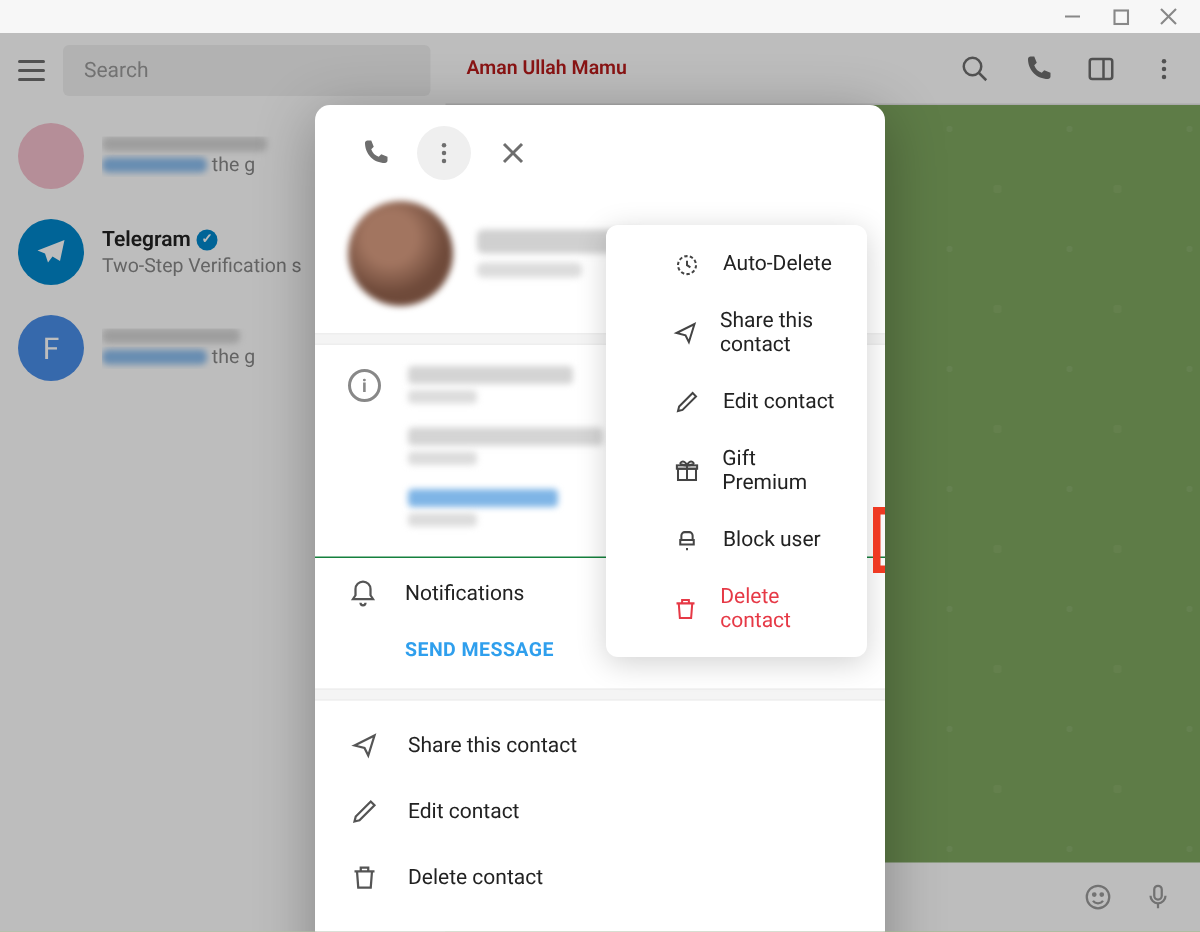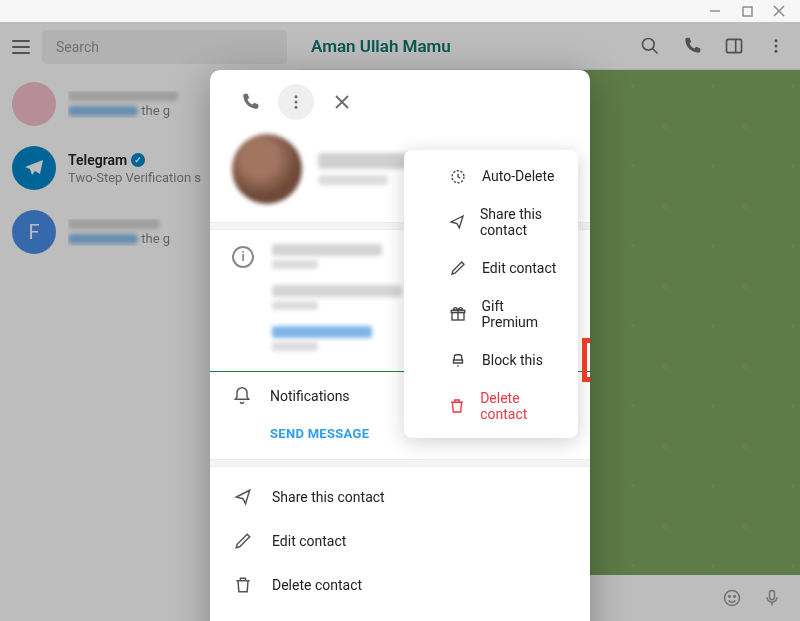--- a/index.html
+++ b/index.html
@@ -26,21 +26,21 @@
   .avatar.photo { background: radial-gradient(circle at 40% 35%, #c9b5a5 0 28%, #9c8a7a 60%); }
   .chat-text { flex:1; overflow:hidden; }
   .chat-title { font-size:14px; color:#222; font-weight:600; display:flex; align-items:center; gap:4px; }
   .chat-sub { font-size:13px; color:#888; margin-top:2px; white-space:nowrap; overflow:hidden; text-overflow:ellipsis; }
   .chat-sub .joined { color:#2f85d6; }
   .verified { width:14px; height:14px; background:#0088cc; border-radius:50%; display:inline-flex; align-items:center; justify-content:center; color:#fff; font-size:9px; }
   .blur-line { height:10px; background:#d6d6d6; border-radius:4px; filter:blur(2px); }
   
   .main { flex:1; display:flex; flex-direction:column; }
   .main-header { height:48px; background:#fff; display:flex; align-items:center; justify-content:space-between; padding:0 14px; border-bottom:1px solid #e6e6e6; }
-  .header-title { font-size:17px; font-weight:600; color:#0f766e; }
+  .header-title { font-size:13px; font-weight:600; color:#b91c1c; }
   .header-icons { display:flex; align-items:center; gap:22px; color:#6e6e6e; }
   .hdr-icon { width:20px; height:20px; display:flex; align-items:center; justify-content:center; }
   .chat-bg { flex:1; background:#7fa860; background-image: radial-gradient(circle at 20% 20%, rgba(255,255,255,0.08) 2px, transparent 2px), radial-gradient(circle at 60% 70%, rgba(255,255,255,0.06) 3px, transparent 3px); background-size: 80px 80px; position:relative; }
   .input-bar { position:absolute; bottom:0; left:0; right:0; height:46px; background:#fff; display:flex; align-items:center; justify-content:flex-end; gap:20px; padding:0 18px; color:#9a9a9a; }
   
   
   .modal { position:absolute; left:210px; top:48px; width:380px; height:600px; background:#fff; border-radius:10px; box-shadow:0 8px 40px rgba(0,0,0,0.3); z-index:10; overflow:hidden; display:flex; flex-direction:column; }
   .modal-header { display:flex; align-items:center; padding:14px 14px 10px 22px; gap:10px; }
   .modal-title { flex:1; font-size:18px; font-weight:600; color:#222; }
   .icon-btn { width:36px; height:36px; border-radius:50%; display:flex; align-items:center; justify-content:center; color:#6e6e6e; }
@@ -321,21 +321,21 @@
             </svg>
           </div>
         <span>Gift Premium</span>
       </div>
       <div class="dd-item">
         <div class="dicon">
             <svg width="18" height="18" viewBox="0 0 24 24" fill="none" stroke="#444" stroke-width="1.8">
               <path d="M7 12V8a3 3 0 013-3h4a3 3 0 013 3v4M6 12h12v4H6zM12 19v2"></path>
             </svg>
           </div>
-        <span>Block this</span>
+        <span>Block user</span>
       </div>
       <div class="dd-item danger">
         <div class="dicon">
             <svg width="18" height="18" viewBox="0 0 24 24" fill="none" stroke="#e63946" stroke-width="1.8">
               <path d="M4 7h16M9 7V4h6v3M6 7l1 13h10l1-13"></path>
             </svg>
           </div>
         <span>Delete contact</span>
       </div>
     </div>

